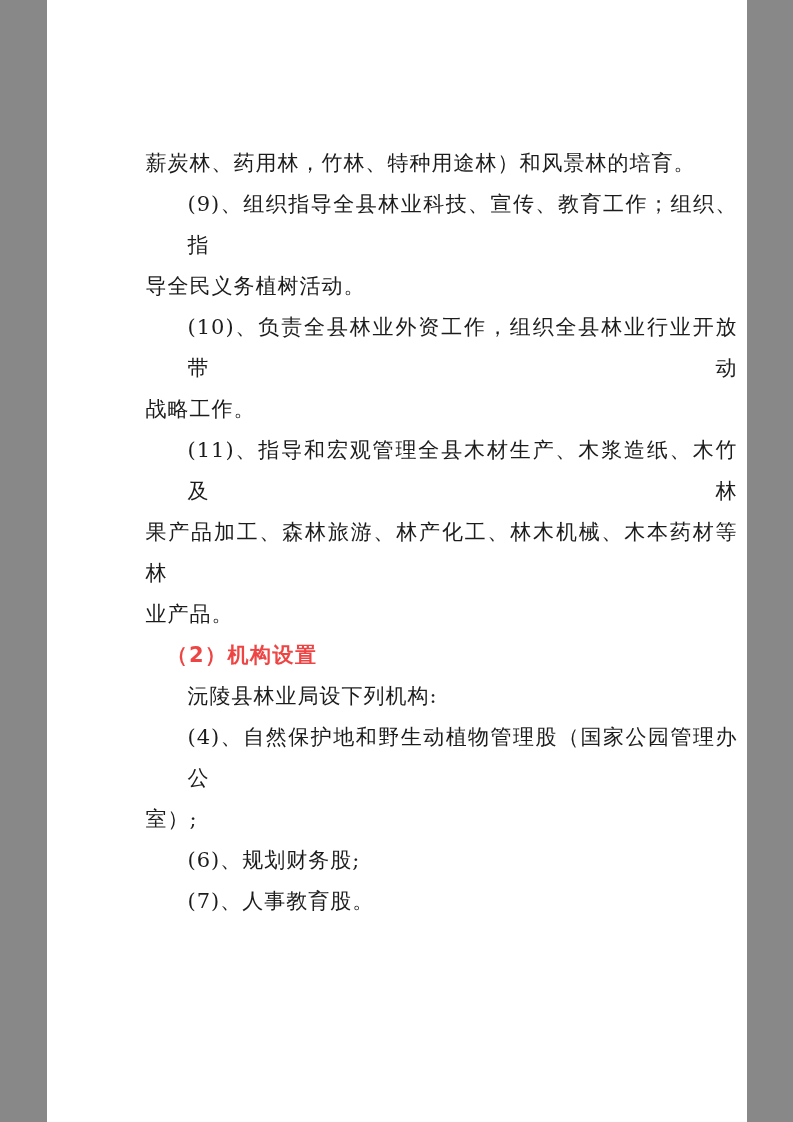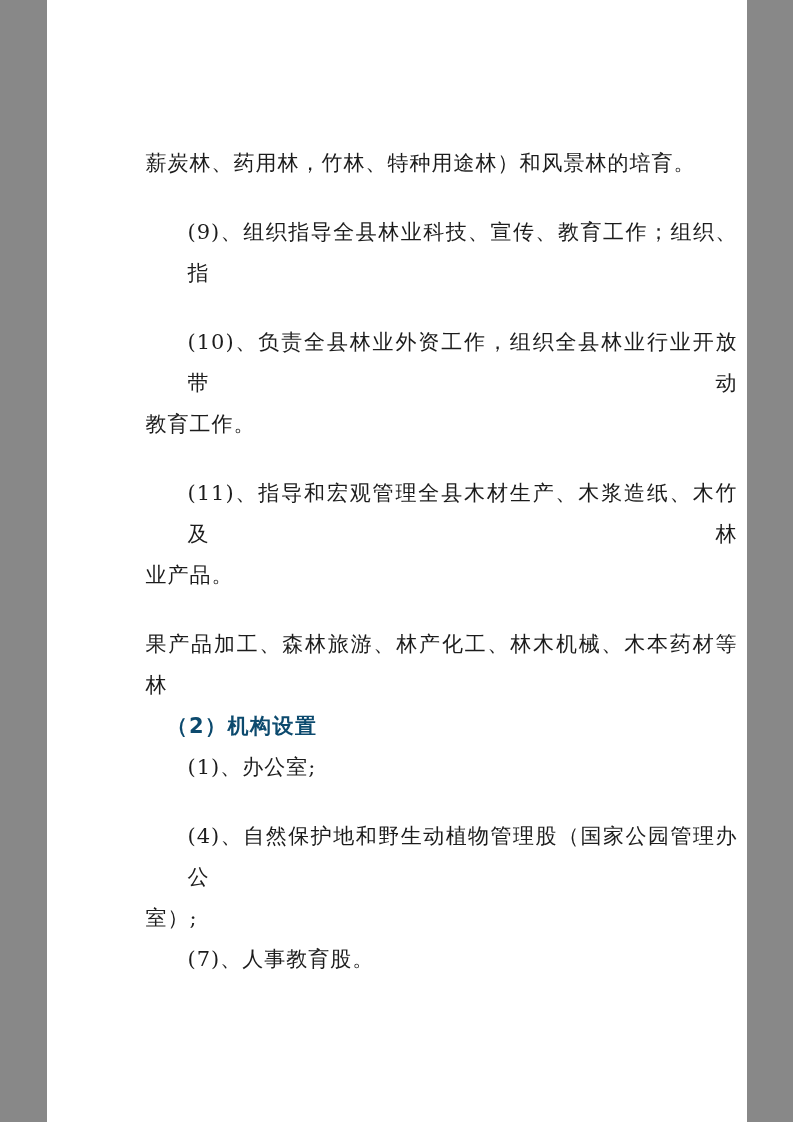--- a/index.html
+++ b/index.html
@@ -21,42 +21,43 @@
     letter-spacing:1px;
   }
   .line{
     white-space:nowrap;
     text-align:left;
   }
   .line.fill{
     white-space:normal;
     text-align:justify;
     text-align-last:justify;
-    margin-top:28px;
   }
   .ind1{padding-left:21px;}
   .ind2{padding-left:42px;}
   .heading{
     font-family:"DejaVu Sans","Liberation Sans",sans-serif;
     font-weight:bold;
     letter-spacing:1.5px;
-    color:#0c4a6e;
+    color:#ef4444;
   }
 </style>
 </head>
 <body>
 
 <div class="page">
   <div class="content" id="content">
       <div class="line">薪炭林、药用林，竹林、特种用途林）和风景林的培育。</div>
       <div class="line ind2 fill">(9)、组织指导全县林业科技、宣传、教育工作；组织、指</div>
+      <div class="line">导全民义务植树活动。</div>
       <div class="line ind2 fill">(10)、负责全县林业外资工作，组织全县林业行业开放带动</div>
-      <div class="line">教育工作。</div>
+      <div class="line">战略工作。</div>
       <div class="line ind2 fill">(11)、指导和宏观管理全县木材生产、木浆造纸、木竹及林</div>
+      <div class="line fill">果产品加工、森林旅游、林产化工、林木机械、木本药材等林</div>
       <div class="line">业产品。</div>
-      <div class="line fill">果产品加工、森林旅游、林产化工、林木机械、木本药材等林</div>
       <div class="line ind1 heading">（2）机构设置</div>
-      <div class="line ind2">(1)、办公室;</div>
+      <div class="line ind2">沅陵县林业局设下列机构:</div>
       <div class="line ind2 fill">(4)、自然保护地和野生动植物管理股（国家公园管理办公</div>
       <div class="line">室）;</div>
+      <div class="line ind2">(6)、规划财务股;</div>
       <div class="line ind2">(7)、人事教育股。</div>
     </div>
 </div>
 
 </body></html>

